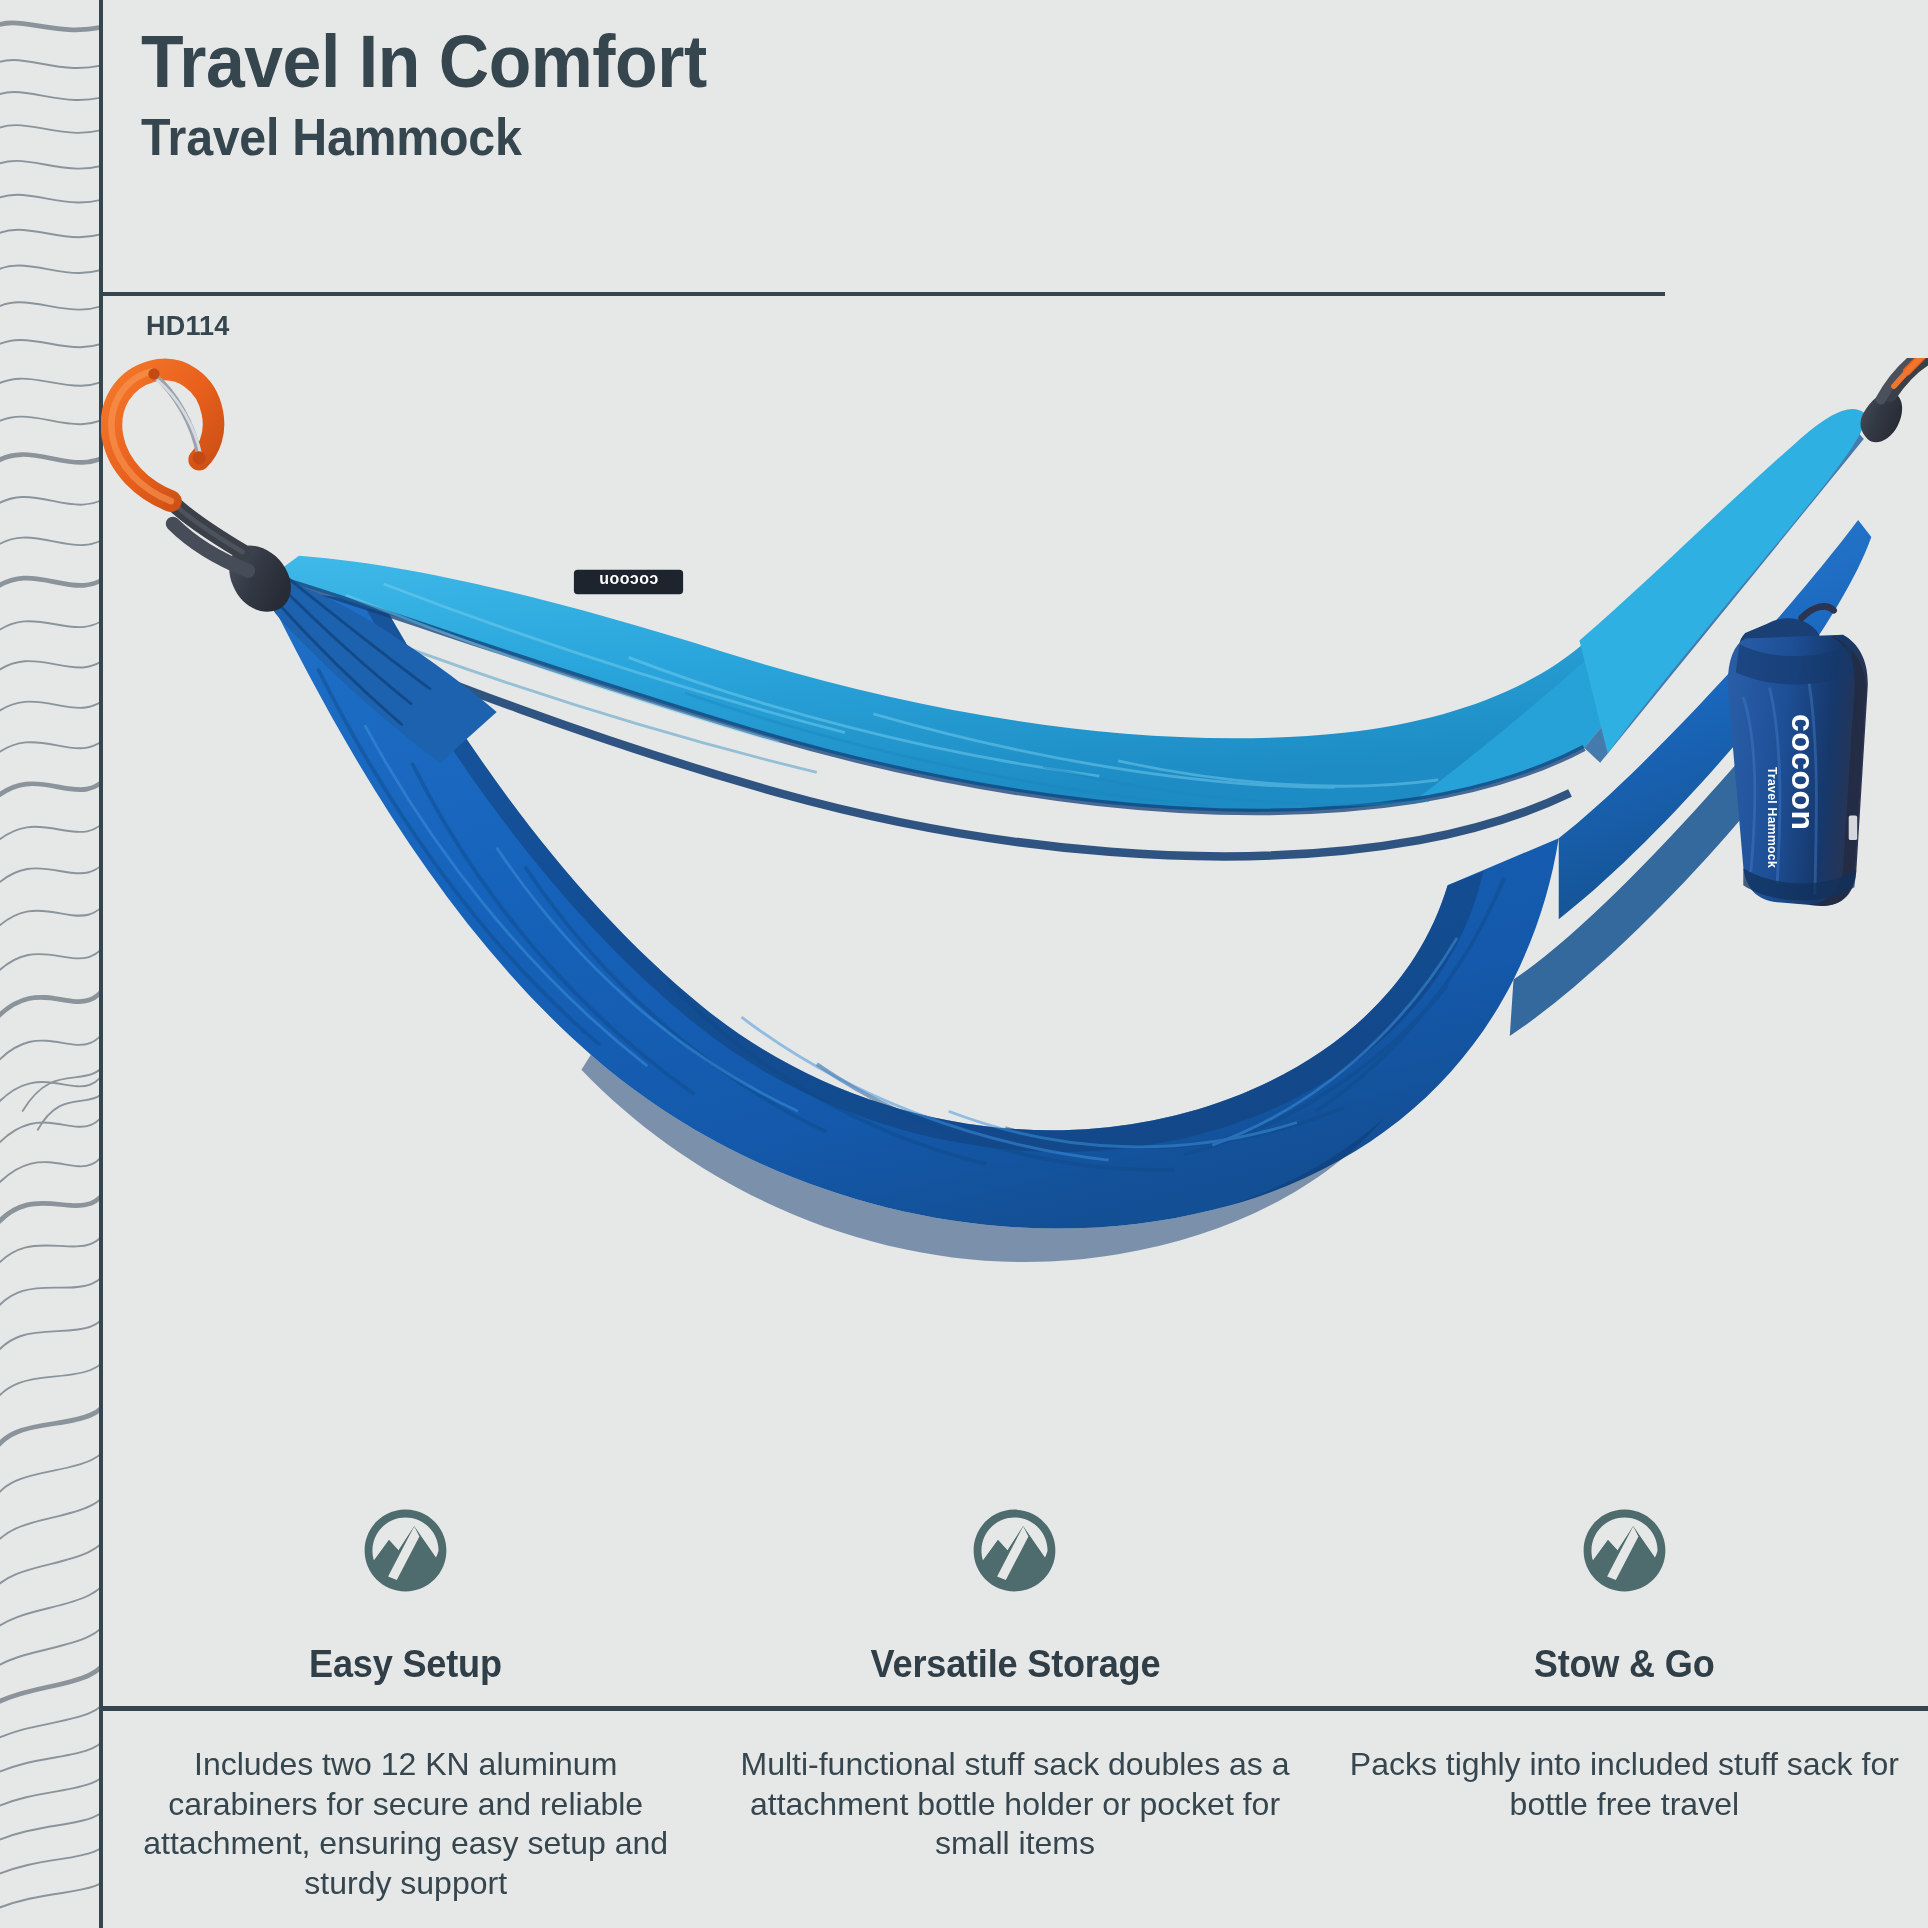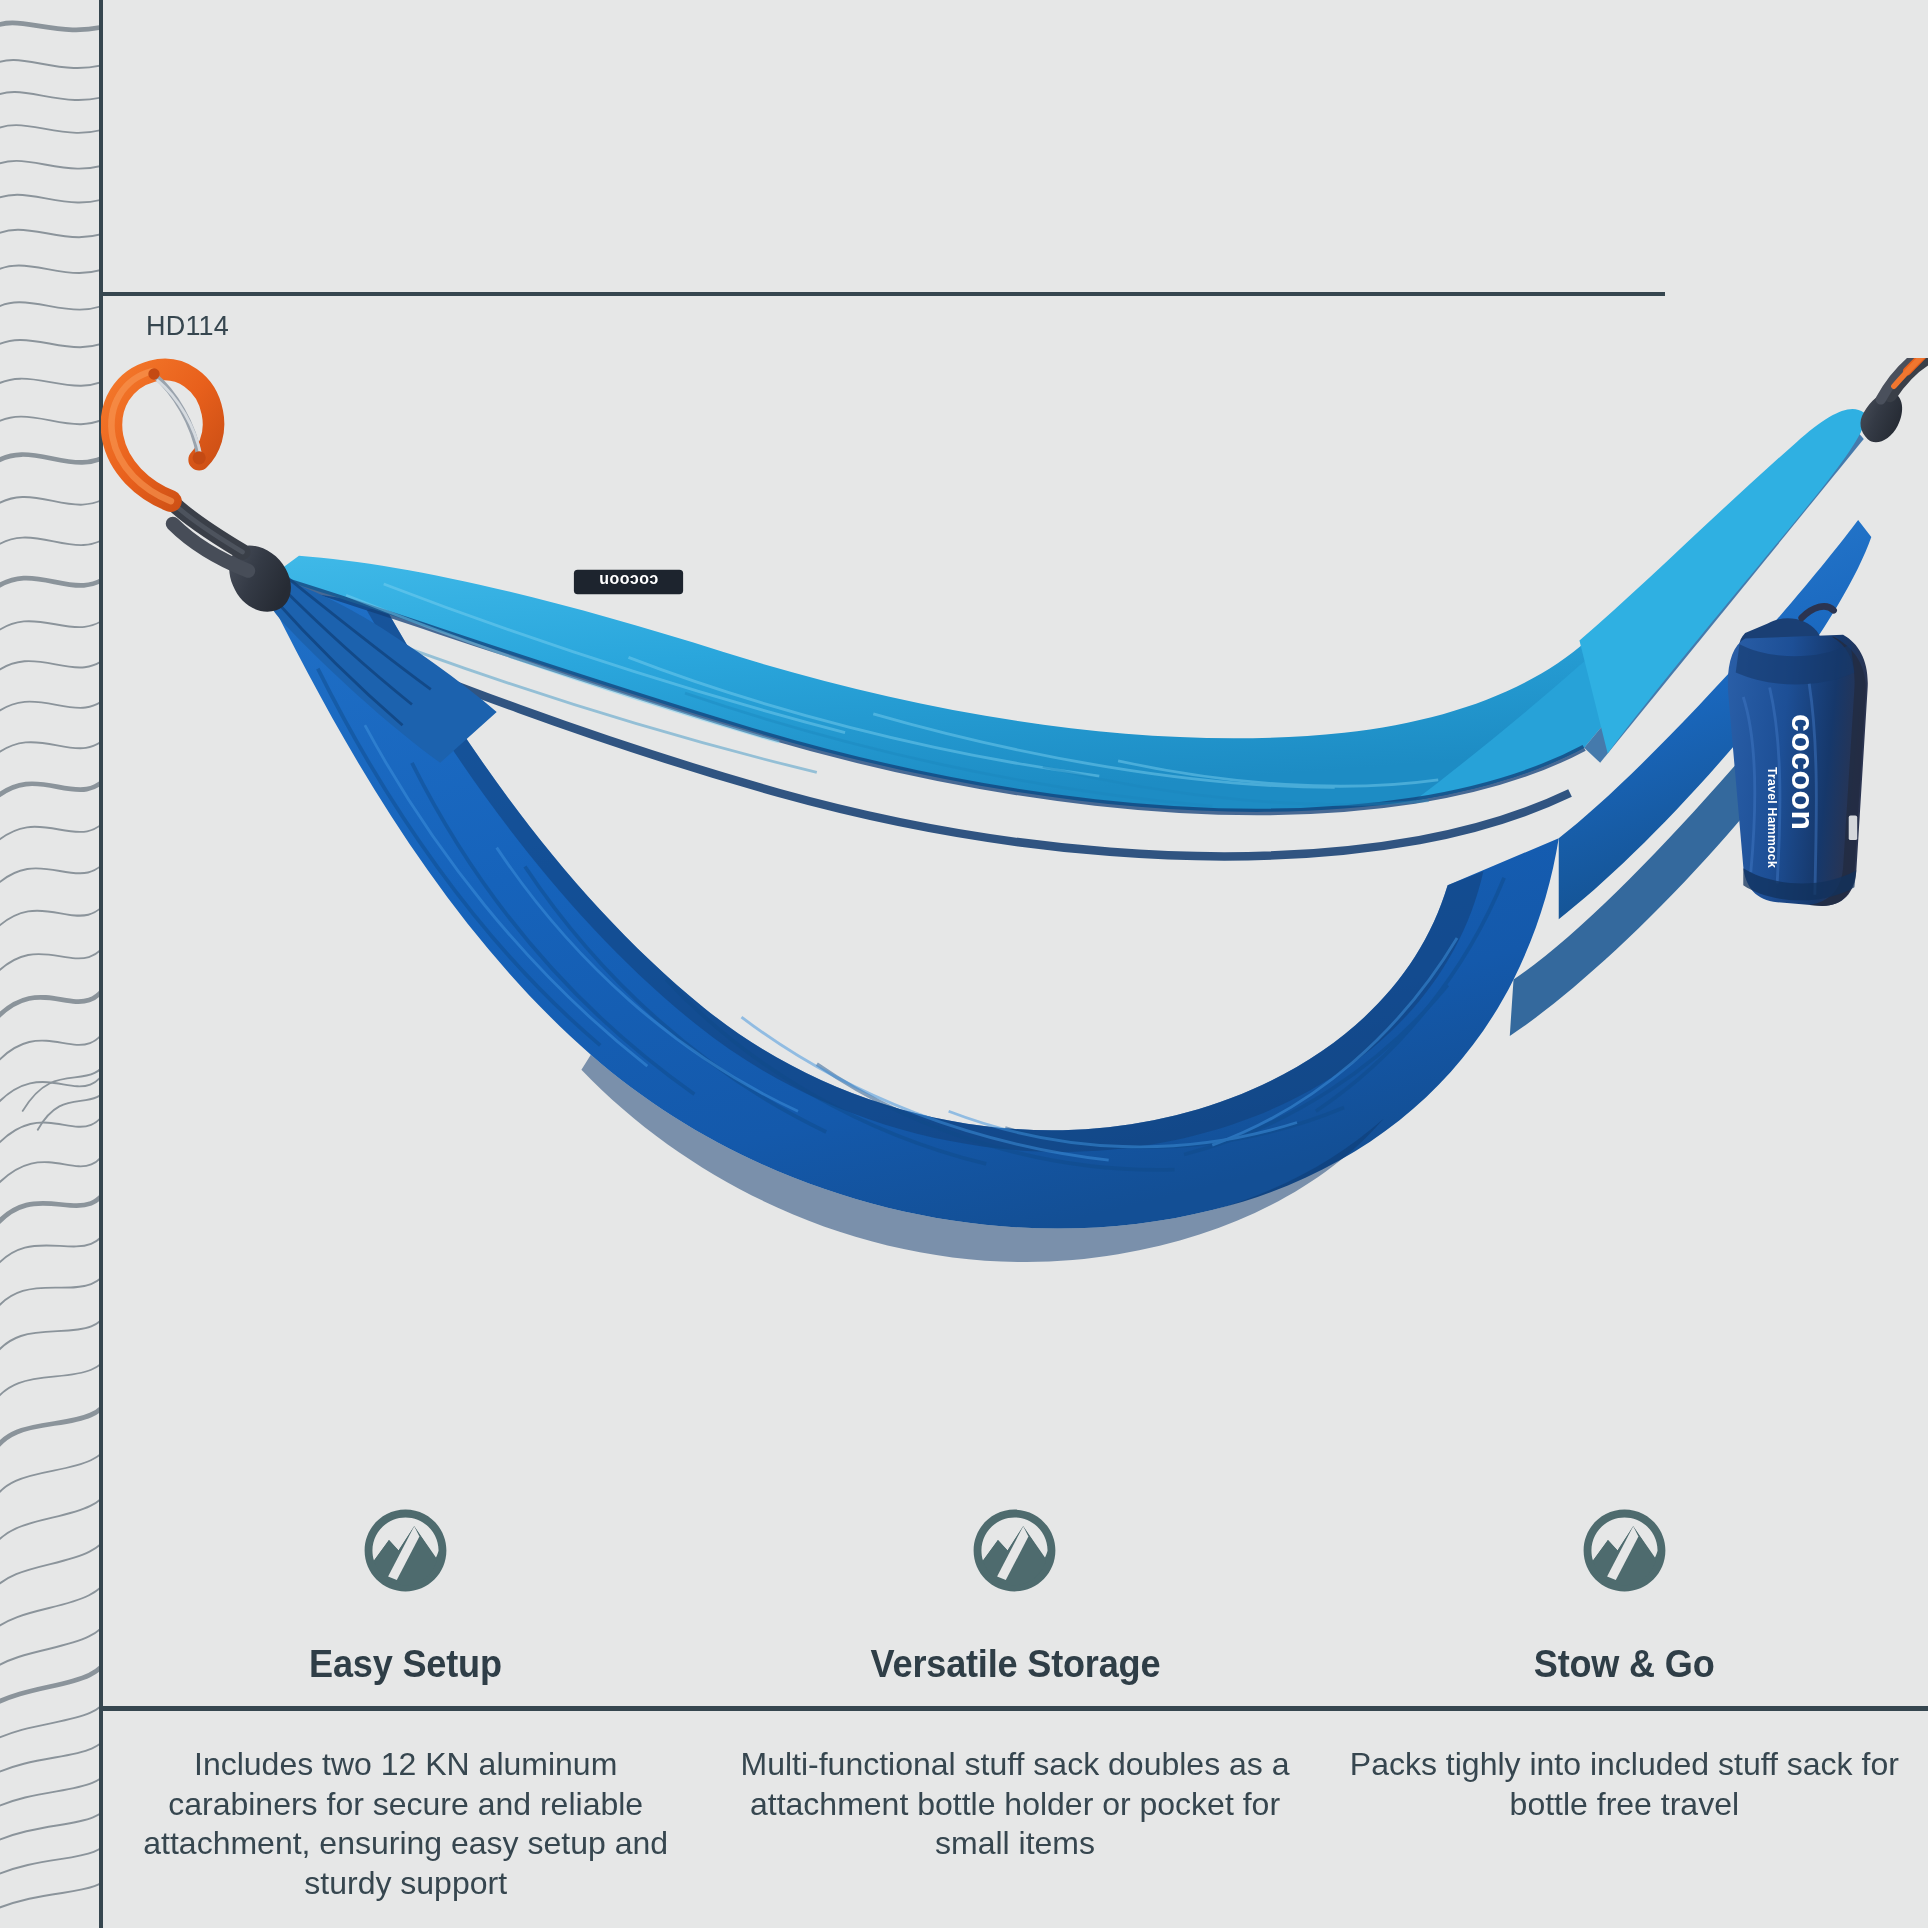--- a/index.html
+++ b/index.html
@@ -25,21 +25,21 @@
     transform:scaleX(0.93);transform-origin:left center;
     color:#36464f;margin:0;white-space:nowrap;
   }
   .subtitle{
     font-size:52px;line-height:1.05;font-weight:700;letter-spacing:-0.3px;
     font-family:"Liberation Sans Narrow","Liberation Sans",sans-serif;
     transform:scaleX(0.93);transform-origin:left center;
     color:#36464f;margin:11.3px 0 0 0;white-space:nowrap;
   }
   .head-rule{position:absolute;left:101px;top:292px;width:1564px;height:3.8px;background:#36464f;}
-  .sku{position:absolute;left:146px;top:311px;font-size:27px;font-weight:400;color:#36464f;letter-spacing:0.2px;}
+  .sku{position:absolute;left:146px;top:311px;font-size:27px;font-weight:700;color:#36464f;letter-spacing:0.2px;}
 
   
   .product{position:absolute;left:101px;top:358px;width:1828px;height:1111px;}
   .product svg{display:block;}
 
   
   .features{position:absolute;left:101px;top:1507px;width:1828px;height:245px;display:flex;}
   .feat{flex:1;display:flex;flex-direction:column;align-items:center;text-align:right;}
   .feat-icon{width:87px;height:87px;display:block;}
   .feat-title{
@@ -108,20 +108,24 @@
         <path d="M-10 1958 C 52 1930, 106 1946, 120 1910" stroke-width="2"></path>
         <path d="M-10 1994 C 54 1966, 106 1982, 120 1948" stroke-width="2"></path>
         <path d="M-10 2030 C 56 2002, 106 2018, 120 1986" stroke-width="2"></path>
         <path d="M24 1180 C 60 1120, 96 1166, 118 1120" stroke-width="2"></path>
         <path d="M40 1200 C 68 1150, 98 1186, 118 1150" stroke-width="2"></path>
       </g>
     </svg>
   </div>
   <div class="topo-rule"></div>
 
+  <div class="header">
+    <h1 class="title">Travel In Comfort</h1>
+    <h2 class="subtitle">Travel Hammock</h2>
+  </div>
   <div class="head-rule"></div>
   <div class="sku">HD114</div>
 
   <div class="product">
     <svg width="1828" height="1111" viewBox="0 0 1941 1180" xmlns="http://www.w3.org/2000/svg">
       <defs>
         <linearGradient id="lightBlue" x1="0" y1="0" x2="0.4" y2="1">
           <stop offset="0" stop-color="#3fb9e8"></stop>
           <stop offset="0.45" stop-color="#2aa6dc"></stop>
           <stop offset="1" stop-color="#1d8cc4"></stop>

